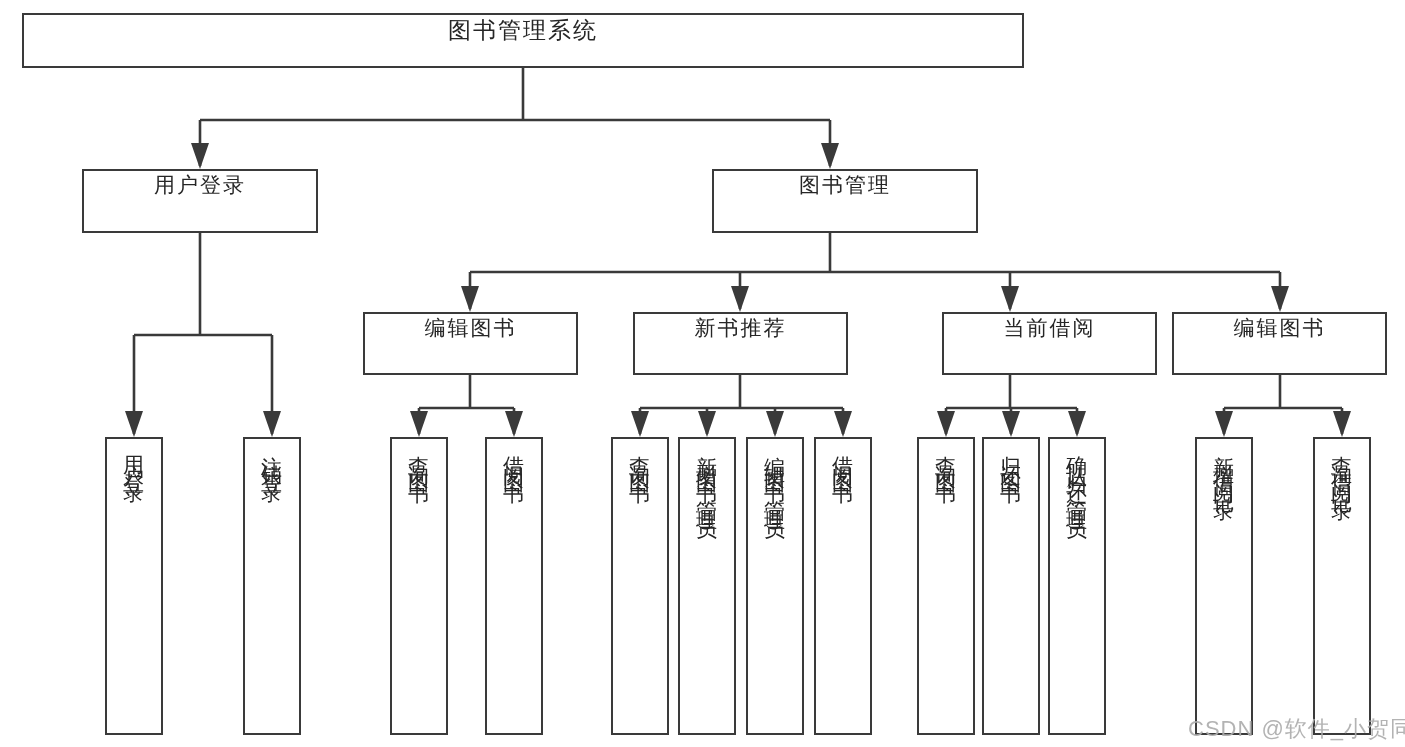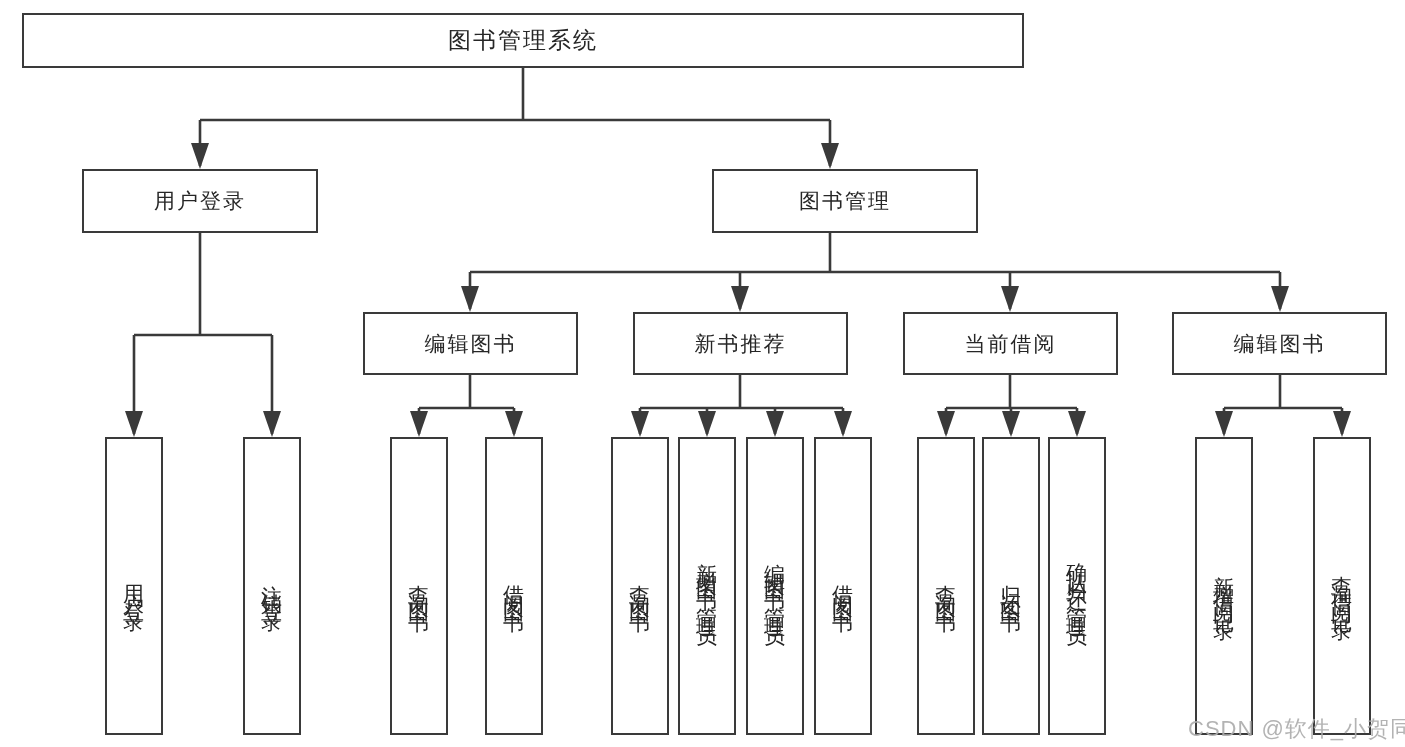--- a/index.html
+++ b/index.html
@@ -15,21 +15,20 @@
     position: absolute;
     left: 0; top: 0;
     pointer-events: none;
   }
   .node {
     position: absolute;
     box-sizing: border-box;
     border: 2.5px solid #3a3a3a;
     background: #ffffff;
     display: flex;
-    align-items: center;
     justify-content: center;
     color: #262626;
   }
   .hlabel {
     font-size: 21px;
     letter-spacing: 2px;
     white-space: nowrap;
   }
   .rootlabel { font-size: 23px; }
   .l2 { top: 169px; height: 64px; }
@@ -112,21 +111,21 @@
   <div class="node l2" style="left:712px;width:266px">
     <span class="hlabel">图书管理</span>
   </div>
 
   <div class="node l3" style="left:363px">
     <span class="hlabel">编辑图书</span>
   </div>
   <div class="node l3" style="left:633px">
     <span class="hlabel">新书推荐</span>
   </div>
-  <div class="node l3" style="left:903px">
+  <div class="node l3" style="left:942px">
     <span class="hlabel">当前借阅</span>
   </div>
   <div class="node l3" style="left:1172px">
     <span class="hlabel">编辑图书</span>
   </div>
 
   <div class="node vnode" style="left:105px">
     <span class="vlabel">用户登录</span>
   </div>
   <div class="node vnode" style="left:243px">

